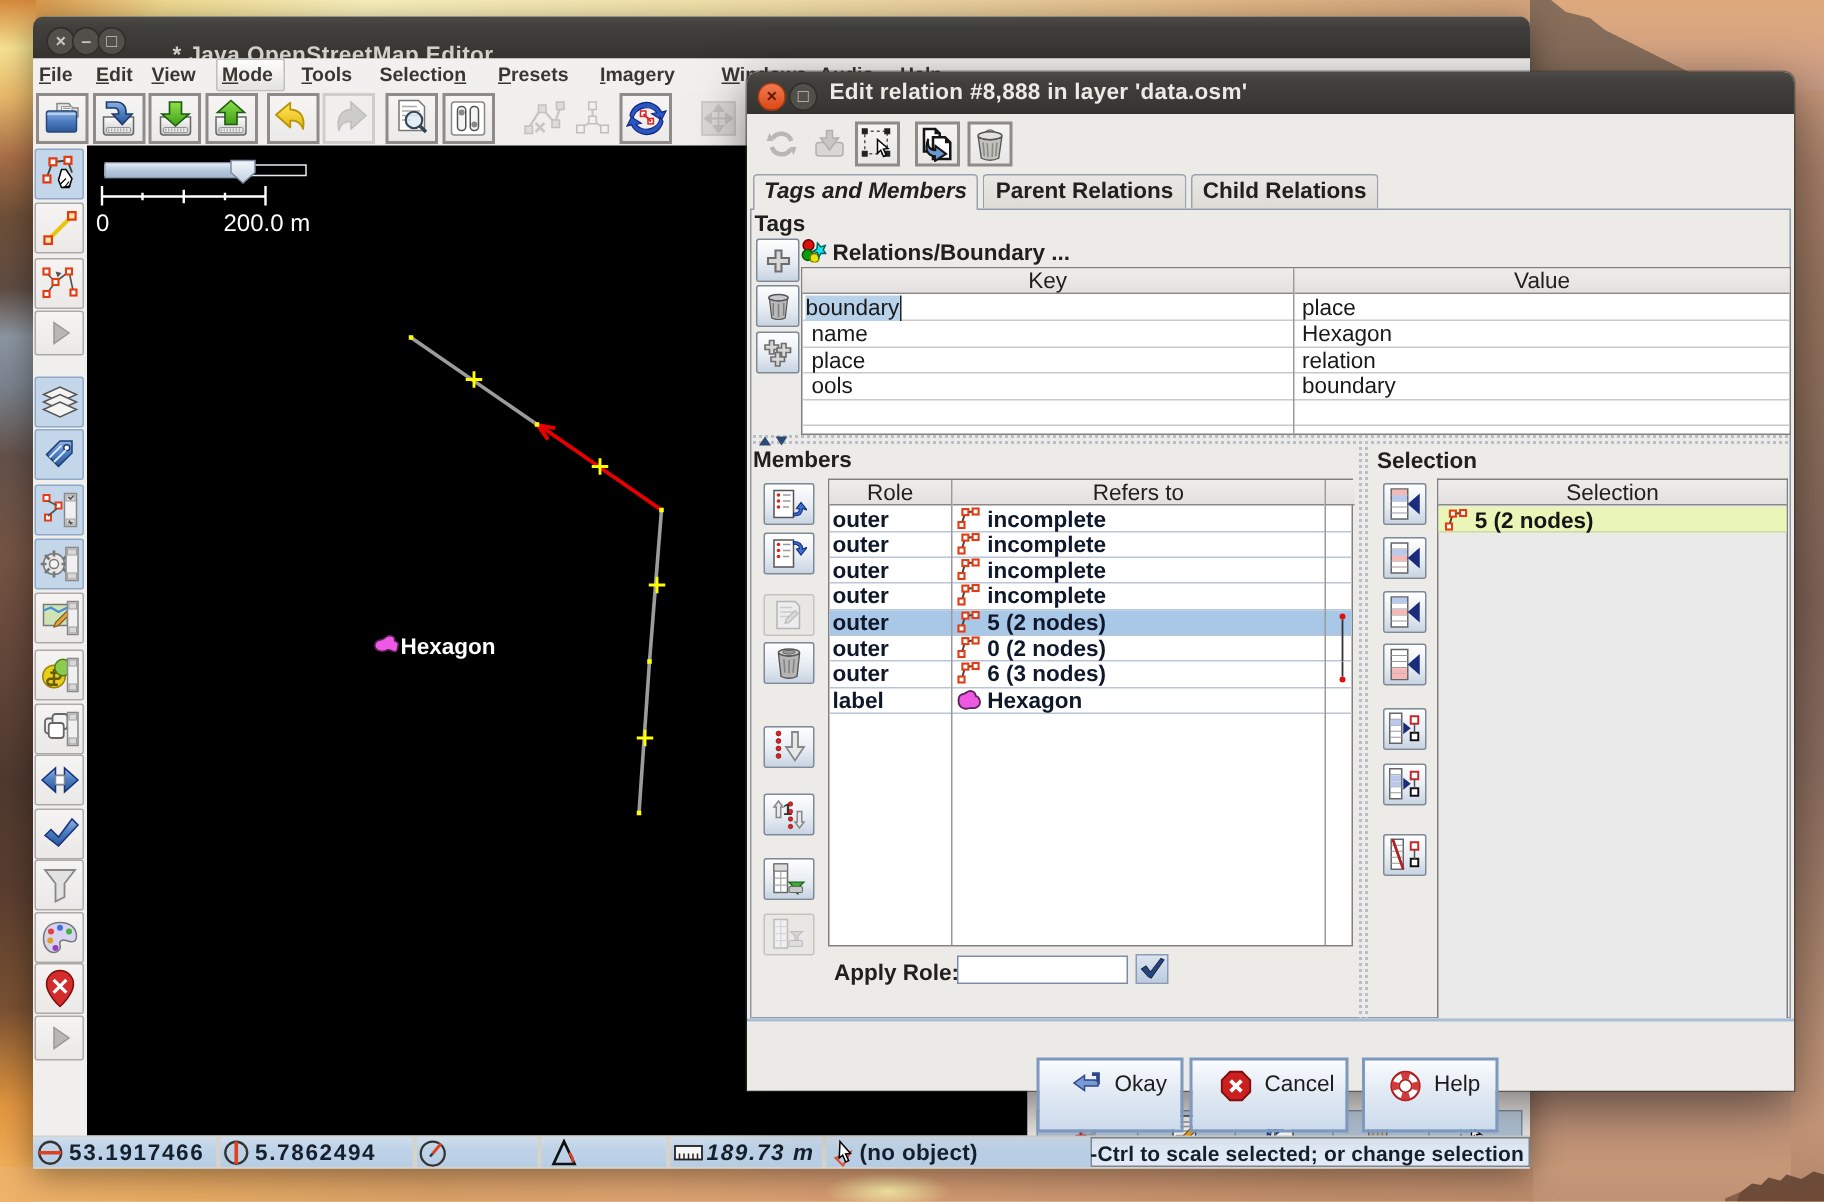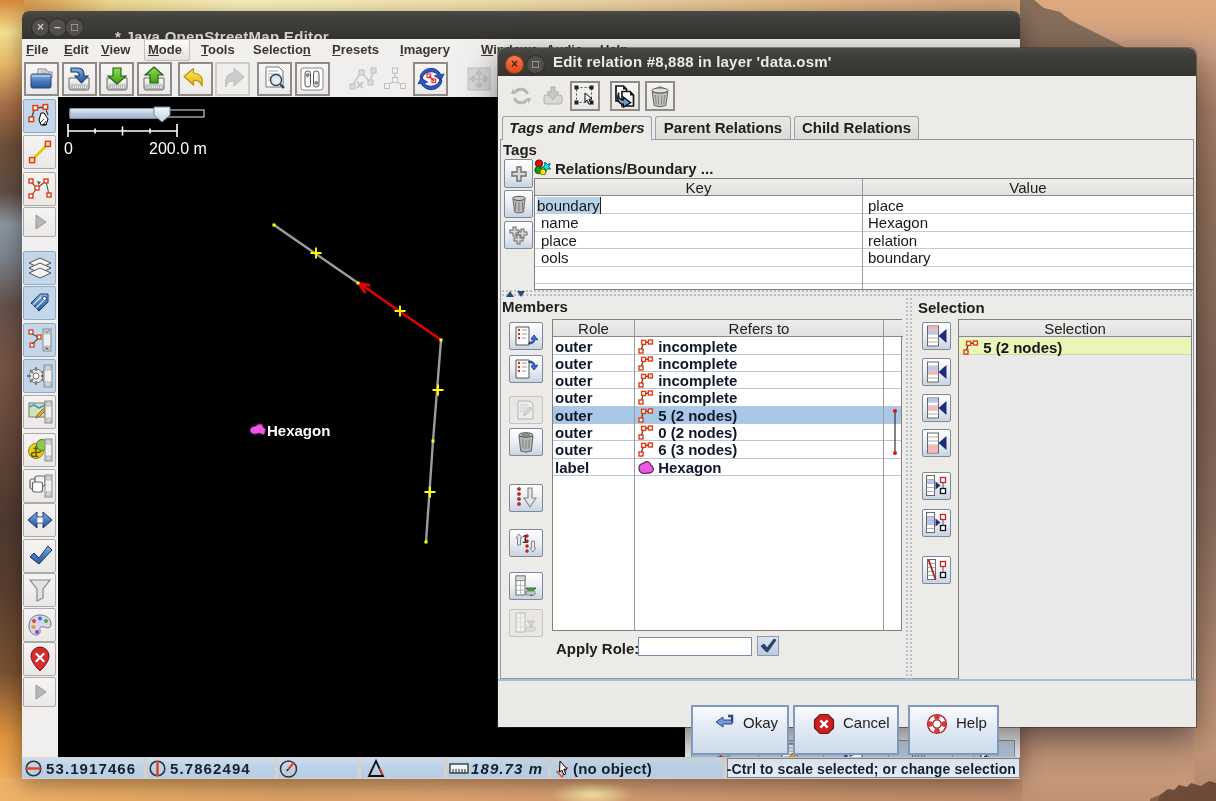--- a/index.html
+++ b/index.html
@@ -540,21 +540,21 @@
           <path d="M12.5 9.5a8 8 0 0 1 2.2 6.5" fill="none" stroke="#e04020" stroke-width="1.7"></path>
         </svg>
       </div>
     <div class="seg" style="left:425px; width:101px;">
         <svg style="position:absolute; left:2px; top:5px;" width="20" height="12" viewBox="0 0 20 12">
           <rect x="1" y="1" width="18" height="9" fill="#f6f6f6" stroke="#222" stroke-width="1.2"></rect>
           <path d="M4 6v4M7 6v4M10 6v4M13 6v4M16 6v4" stroke="#222" stroke-width="1"></path>
         </svg>
         <span class="txt" style="left:24px;font-style:italic;">189.73 m</span>
       </div>
-    <div class="seg" style="left:529px; width:172px;text-decoration:underline;">
+    <div class="seg" style="left:529px; width:192px;text-decoration:underline;">
         <svg style="position:absolute; left:2px; top:1px;" width="18" height="19" viewBox="0 0 18 19">
           <path d="M4 13L14 9l-5 9z" fill="none" stroke="#e05030" stroke-width="1.4"></path>
           <path d="M7 2l7 8-3.2.3 2 4.5-2 .9-2-4.6-2.3 2z" fill="#fff" stroke="#000" stroke-width="1"></path>
         </svg>
         <span class="txt" style="left:22px; letter-spacing:.2px;">(no object)</span>
       </div>
     <div id="tooltipbox">
         <span>-Ctrl to scale selected; or change selection</span>
       </div>
   </div>

